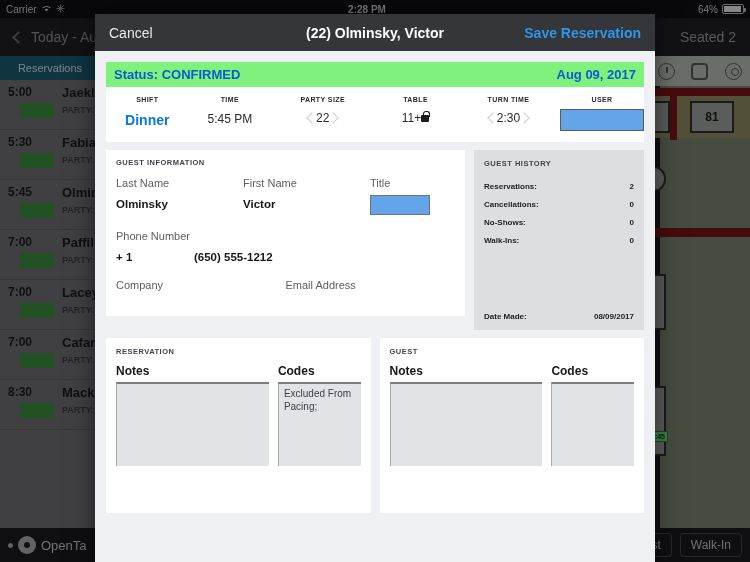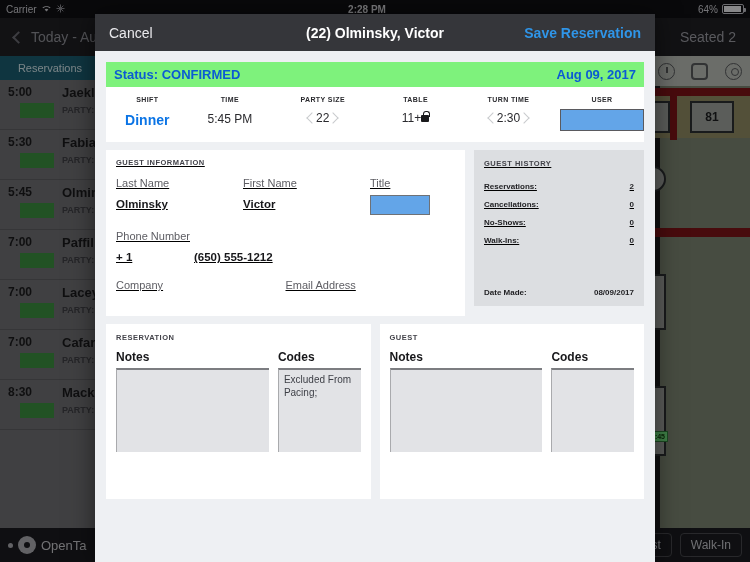--- a/index.html
+++ b/index.html
@@ -128,37 +128,37 @@
   .dvalue { font-size: 12px; color: #2a2a2e; margin-top: 9px; }
   .dvalue.blue { color: #0b74e5; font-weight: bold; font-size: 14px; }
   .stepper { display: flex; align-items: center; margin-top: 8px; }
   .arr { width: 8px; height: 8px; border-top: 1.6px solid #c8cacd; border-right: 1.6px solid #c8cacd; }
   .arr.l { transform: rotate(-135deg); }
   .arr.r { transform: rotate(45deg); }
   .lockicon { width: 8px; height: 7px; background: #1a1a1c; border-radius: 1px; position: relative; display:inline-block;}
   .lockicon::before { content:""; position:absolute; left:1.5px; top:-4px; width:5px; height:5px; border:1.5px solid #1a1a1c; border-bottom:none; border-radius: 3px 3px 0 0;}
   .user-box { width: 84px; height: 22px; background: #63a5e8; border: 1px solid #5a5a5f; margin-top: 6px; }
 
-  .mid-row { display: flex; gap: 9px; margin: 8px 11px 0 11px; text-decoration: underline; }
+  .mid-row { display: flex; gap: 9px; margin: 8px 11px 0 11px; }
   .guest-info { flex: 1; background: #ffffff; padding: 8px 10px 10px 10px; height: 166px; position: relative;}
   .sec-title { font-size: 7.5px; font-weight: bold; letter-spacing: 0.5px; color: #43434a; }
   .gi-grid { display: flex; margin-top: 10px; }
   .gi-col { flex: 1; }
   .gi-col.t { flex: 0 0 85px; }
   .fld-label { font-size: 11px; color: #5d5d63; }
   .fld-value { font-size: 11.5px; font-weight: bold; color: #17171a; margin-top: 9px; }
   .title-box { width: 60px; height: 20px; background: #63a5e8; border: 1px solid #6e7176; margin-top: 6px; }
   .phone-row { margin-top: 15px; }
   .phone-vals { display: flex; align-items: baseline; margin-top: 9px; }
   .phone-cc { font-size: 11.5px; font-weight: bold; color: #17171a; width: 78px; }
   .phone-num { font-size: 11.5px; font-weight: bold; color: #17171a; }
   .email-row { display: flex; margin-top: 16px; }
   .email-row > div { flex: 1; }
 
-  .guest-hist { flex: 0 0 170px; background: #dcdee1; padding: 9px 10px; height: 156px; position: relative; }
+  .guest-hist { flex: 0 0 170px; background: #dcdee1; padding: 9px 10px; height: 180px; position: relative; }
   .gh-rows { margin-top: 14px; }
   .gh-row { display: flex; justify-content: space-between; font-size: 8px; font-weight: bold; color: #1e1e21; margin-bottom: 9px; }
   .gh-date { position: absolute; left: 10px; right: 10px; bottom: 9px; display: flex; justify-content: space-between; font-size: 8px; font-weight: bold; color: #1e1e21; }
 
   .notes-row { display: flex; gap: 9px; margin: 8px 11px 0 11px; }
   .notes-card { flex: 1; background: #ffffff; padding: 9px 10px 12px 10px; height: 175px; }
   .nc-cols { display: flex; gap: 9px; margin-top: 8px; }
   .nc-col { display: flex; flex-direction: column; }
   .nc-col.big { flex: 1.85; }
   .nc-col.small { flex: 1; }

